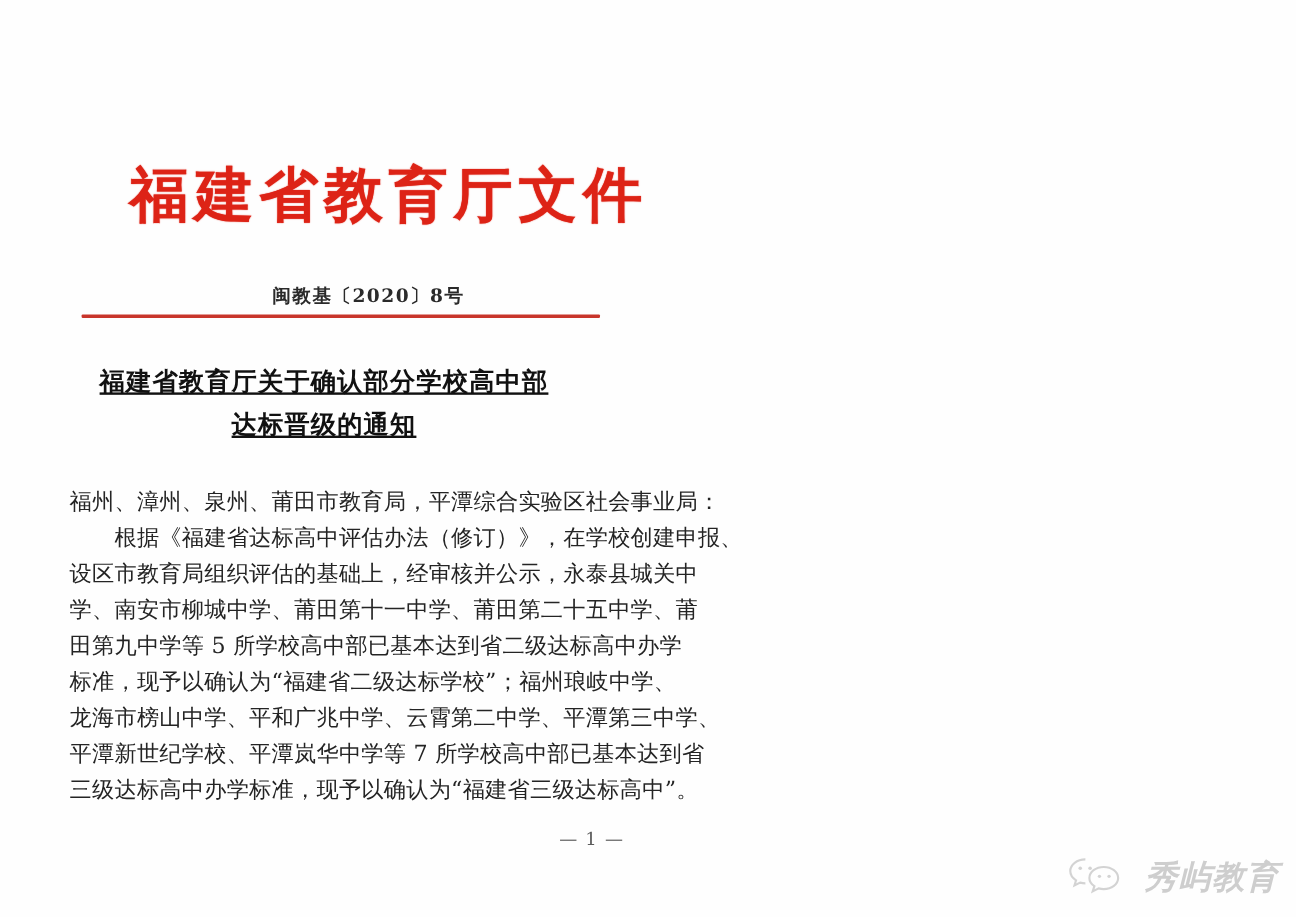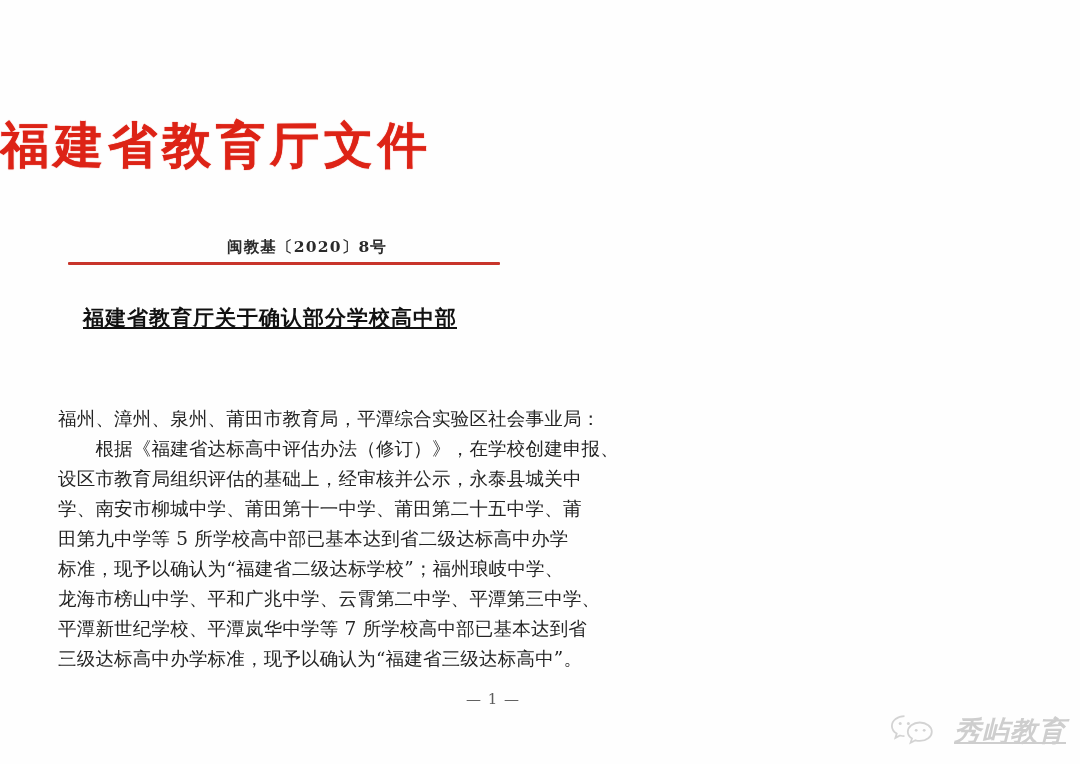--- a/index.html
+++ b/index.html
@@ -27,23 +27,23 @@
     top: 0;
     height: 764px;
   }
   .page-left  { left: 0;    width: 540px; }
   .page-right { left: 540px; width: 540px; }
 
   
   .masthead {
     position: absolute;
     left: 0;
-    top: 121px;
+    top: 138px;
     width: 540px;
-    text-align: left;
+    text-align: right;
   }
   .masthead-title {
     font-family: "DejaVu Serif", "Liberation Serif", serif;
     font-weight: 700;
     font-size: 49px;
     letter-spacing: 5px;
     color: #dd2316;
     line-height: 1;
     white-space: nowrap;
     text-shadow: 0 0 1px #dd2316;
@@ -118,40 +118,40 @@
     opacity: 0.42;
   }
   .wm-icon { display: block; }
   .wm-text {
     font-family: "DejaVu Serif", "Liberation Serif", serif;
     font-style: italic;
     font-weight: 700;
     font-size: 27px;
     letter-spacing: 1px;
     color: #8d8d8d;
-    text-decoration: underline;
   }
 </style>
 </head>
 <body>
 
 <div class="scan">
 
   <div class="page page-left">
 
     <div class="masthead">
       <div class="masthead-title">福建省教育厅文件</div>
     </div>
 
     <div class="doc-number">闽教基〔2020〕8号</div>
 
     <div class="red-rule"></div>
 
     <div class="doc-title">
       <div>福建省教育厅关于确认部分学校高中部</div>
+      <div>达标晋级的通知</div>
     </div>
 
     <div class="body-col body-left">
       <div class="ln">福州、漳州、泉州、莆田市教育局，平潭综合实验区社会事业局：</div>
       <div class="ln">　　根据《福建省达标高中评估办法（修订）》，在学校创建申报、</div>
       <div class="ln">设区市教育局组织评估的基础上，经审核并公示，永泰县城关中</div>
       <div class="ln">学、南安市柳城中学、莆田第十一中学、莆田第二十五中学、莆</div>
       <div class="ln">田第九中学等 5 所学校高中部已基本达到省二级达标高中办学</div>
       <div class="ln">标准，现予以确认为“福建省二级达标学校”；福州琅岐中学、</div>
       <div class="ln">龙海市榜山中学、平和广兆中学、云霄第二中学、平潭第三中学、</div>

